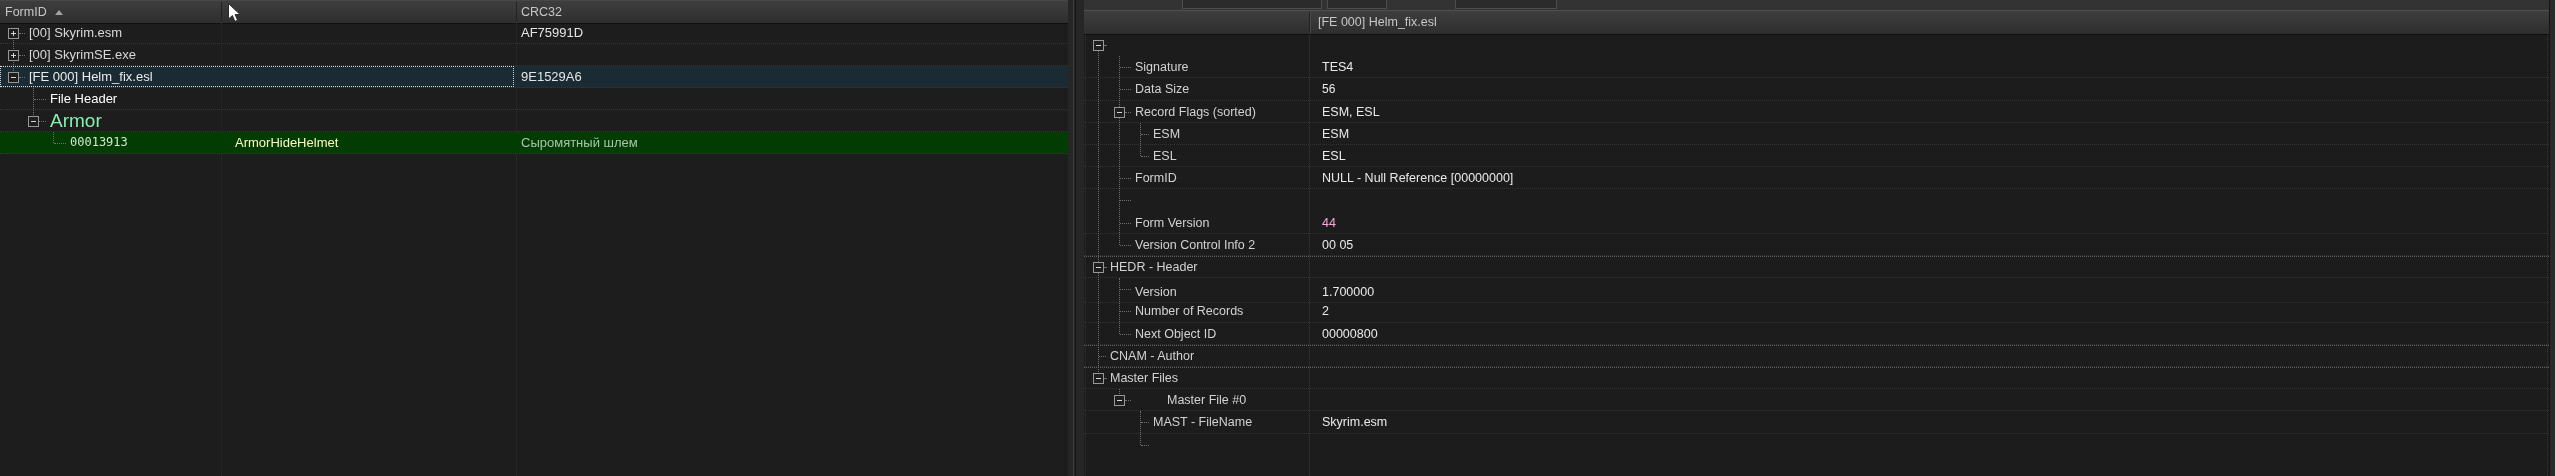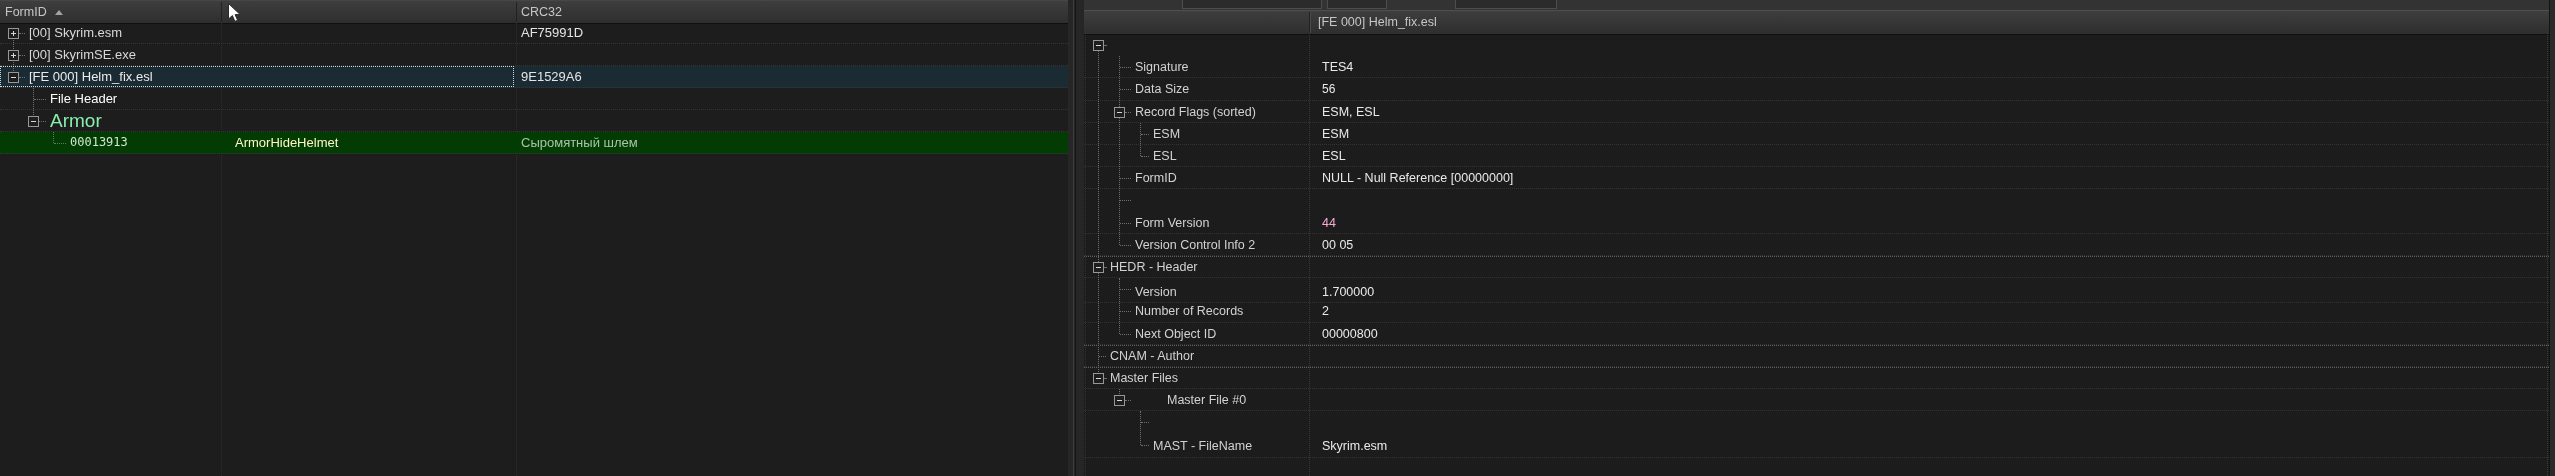--- a/index.html
+++ b/index.html
@@ -162,21 +162,21 @@
         <span class="txt" style="left: 26px; top: 0px; height: 22px; line-height: 22px; color: rgb(210, 210, 210); font-size: 12.5px;">CNAM - Author</span>
       </div>
       <div style="position: absolute; left: 0px; top: 344.8px; width: 1465px; height: 0px; border-top: 1px dotted rgb(94, 94, 94);"></div>
       <div style="position: absolute; left: 0px; top: 367px; width: 1465px; height: 22.2px; box-sizing: border-box; border-bottom: 1px dotted rgb(51, 51, 51);">
         <span class="txt" style="left: 26px; top: 0px; height: 22px; line-height: 22px; color: rgb(210, 210, 210); font-size: 12.5px;">Master Files</span>
       </div>
       <div style="position: absolute; left: 0px; top: 367px; width: 1465px; height: 0px; border-top: 1px dotted rgb(94, 94, 94);"></div>
       <div style="position: absolute; left: 0px; top: 389.2px; width: 1465px; height: 22.2px; box-sizing: border-box; border-bottom: 1px dotted rgb(51, 51, 51);">
         <span class="txt" style="left: 51px; top: 0px; height: 22px; line-height: 22px; color: rgb(210, 210, 210); font-size: 12.5px; margin-left: 32px;">Master File #0</span>
       </div>
-      <div style="position: absolute; left: 0px; top: 411.4px; width: 1465px; height: 22.2px; box-sizing: border-box; border-bottom: 1px dotted rgb(51, 51, 51); margin-top: 24px;">
+      <div style="position: absolute; left: 0px; top: 411.4px; width: 1465px; height: 22.2px; box-sizing: border-box; border-bottom: 1px dotted rgb(51, 51, 51);">
         <span class="txt" style="left: 69px; top: 0px; height: 22px; line-height: 22px; color: rgb(210, 210, 210); font-size: 12.5px;">MAST - FileName</span>
         <span class="txt" style="left: 238px; top: 0px; height: 22px; line-height: 22px; color: rgb(233, 233, 233); font-size: 12.5px;">Skyrim.esm</span>
       </div>
       <div style="position: absolute; left: 14px; top: 45px; height: 333px; width: 0px; border-left: 1px dotted rgb(111, 111, 111);"></div>
       <div style="position: absolute; left: 35px; top: 56px; height: 188.8px; width: 0px; border-left: 1px dotted rgb(111, 111, 111);"></div>
       <div style="position: absolute; left: 56px; top: 122.6px; height: 33.4px; width: 0px; border-left: 1px dotted rgb(111, 111, 111);"></div>
       <div style="position: absolute; left: 35px; top: 278px; height: 55.6px; width: 0px; border-left: 1px dotted rgb(111, 111, 111);"></div>
       <div style="position: absolute; left: 35px; top: 389px; height: 11.2px; width: 0px; border-left: 1px dotted rgb(111, 111, 111);"></div>
       <div style="position: absolute; left: 56px; top: 411.2px; height: 33.4px; width: 0px; border-left: 1px dotted rgb(111, 111, 111);"></div>
       <div style="position: absolute; left: 20px; top: 45px; width: 2px; height: 0px; border-top: 1px dotted rgb(111, 111, 111);"></div>

